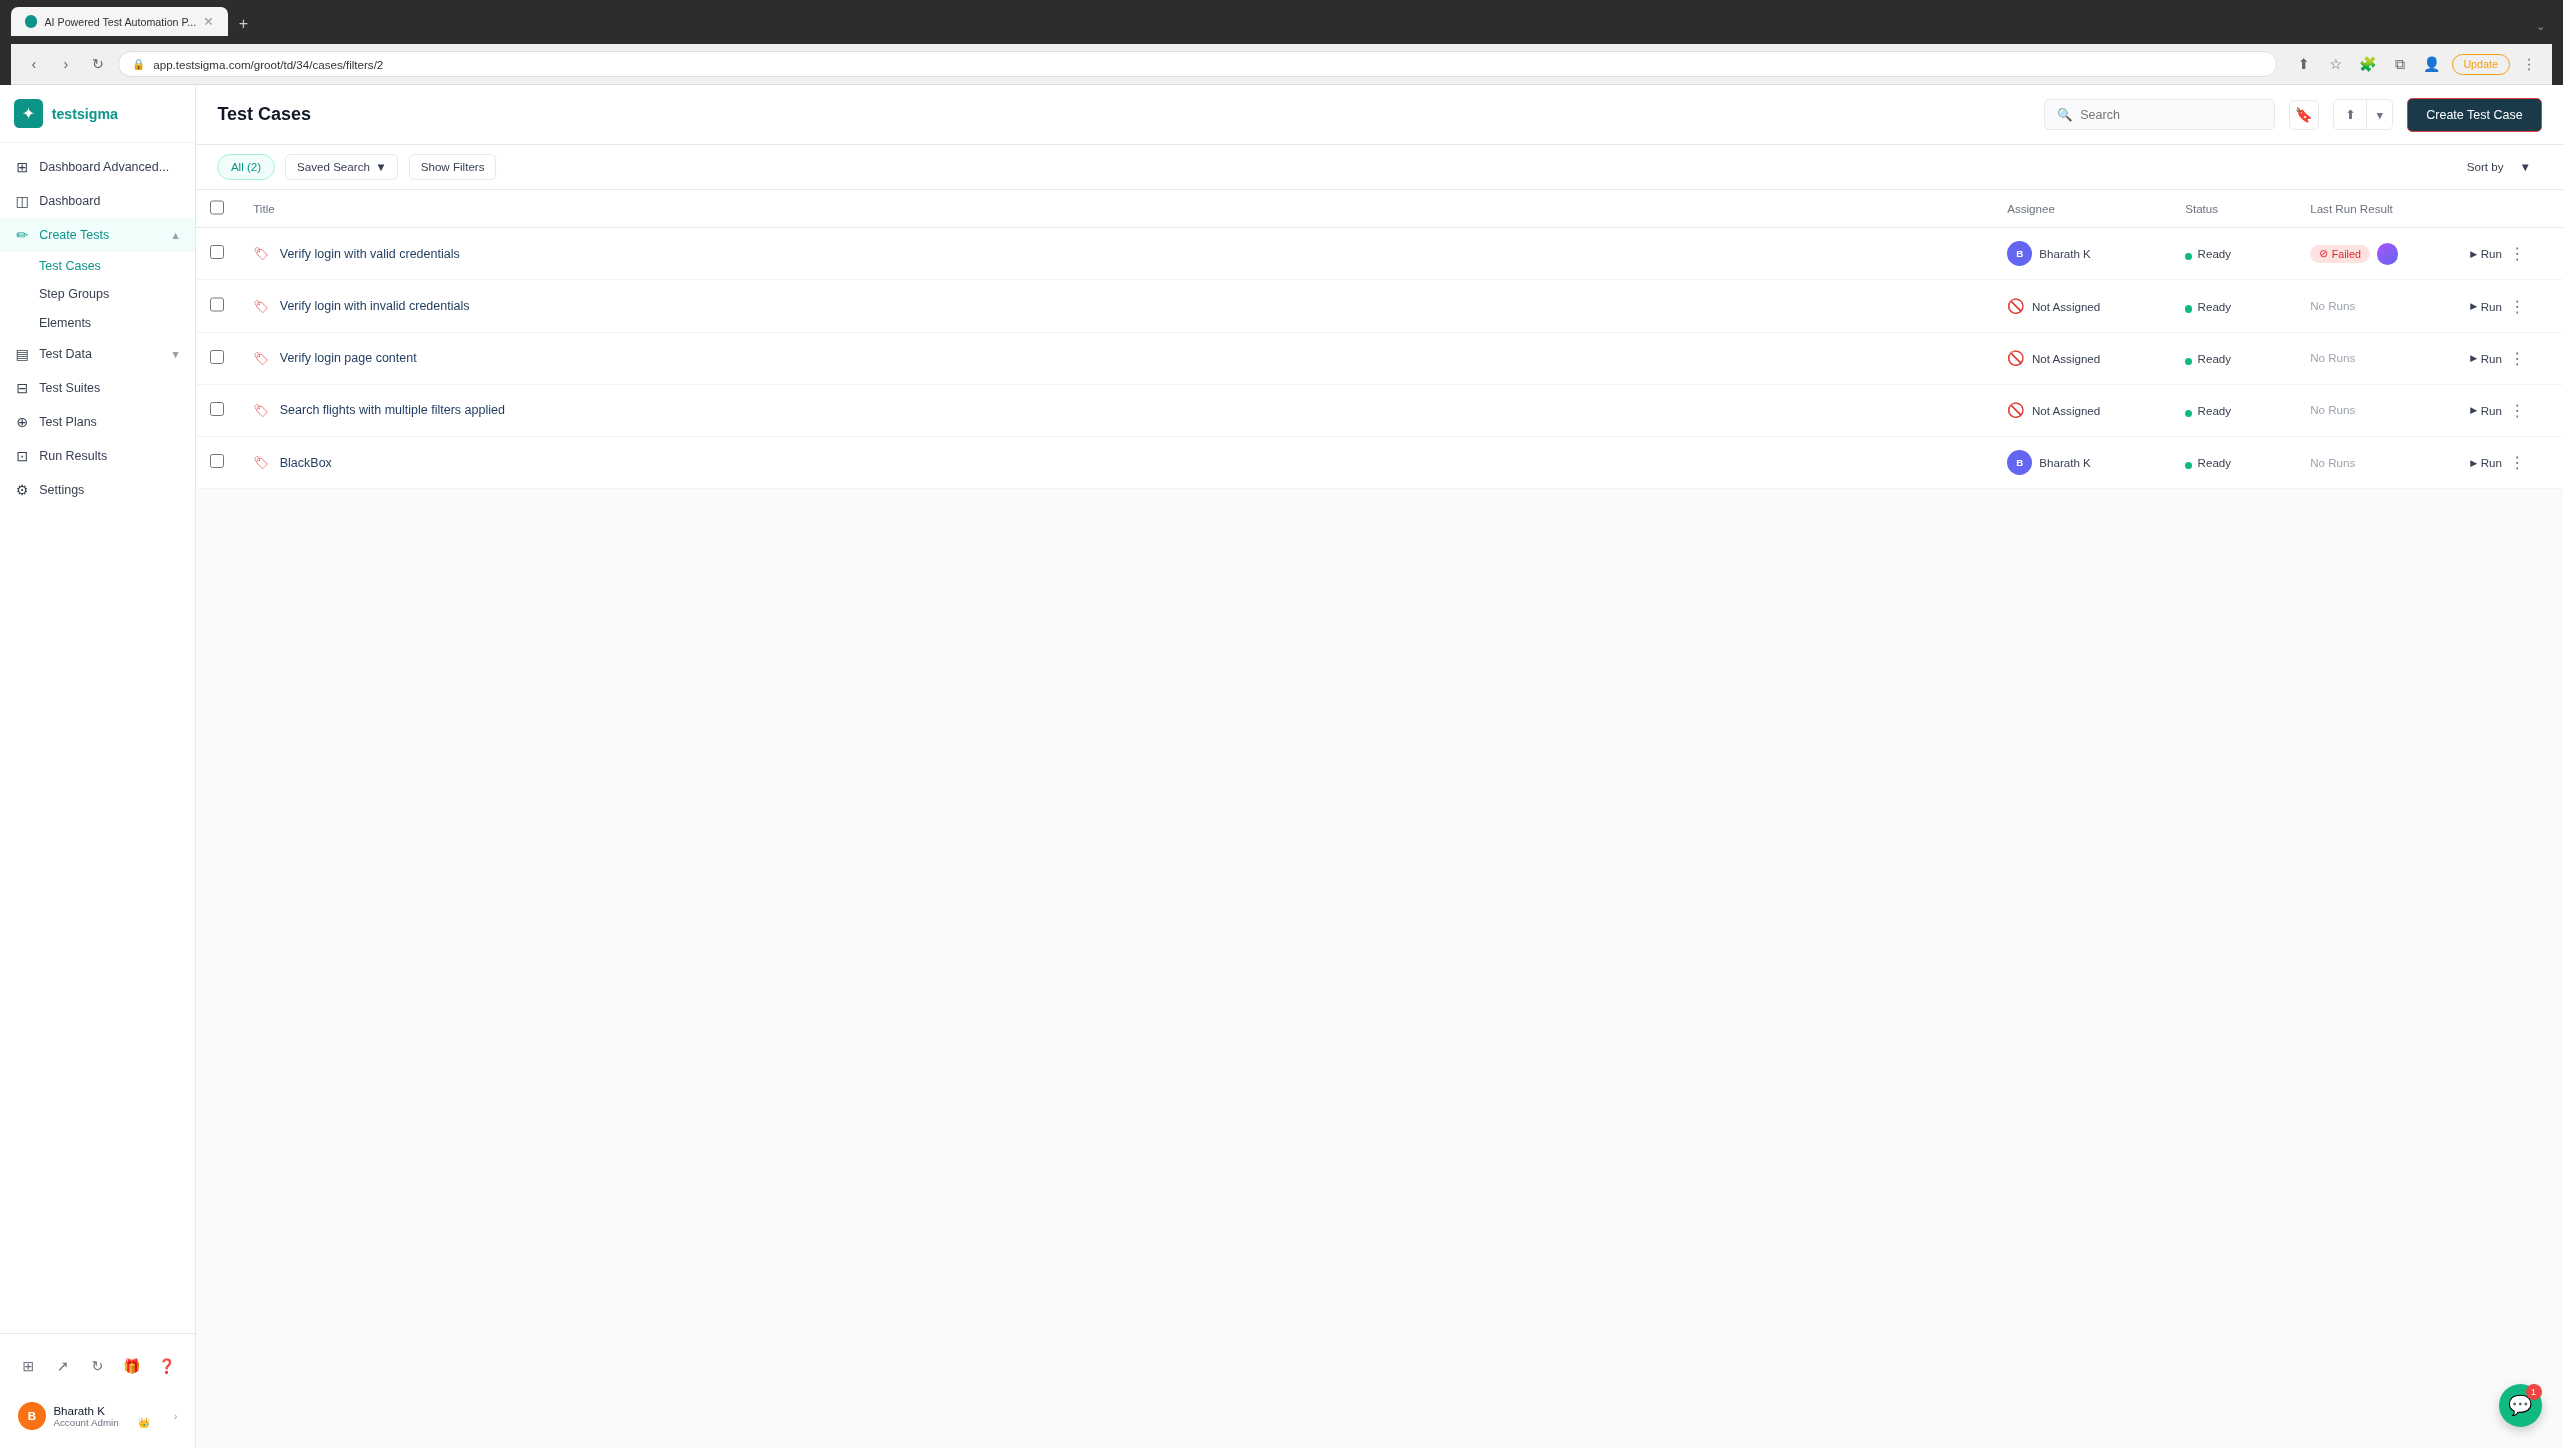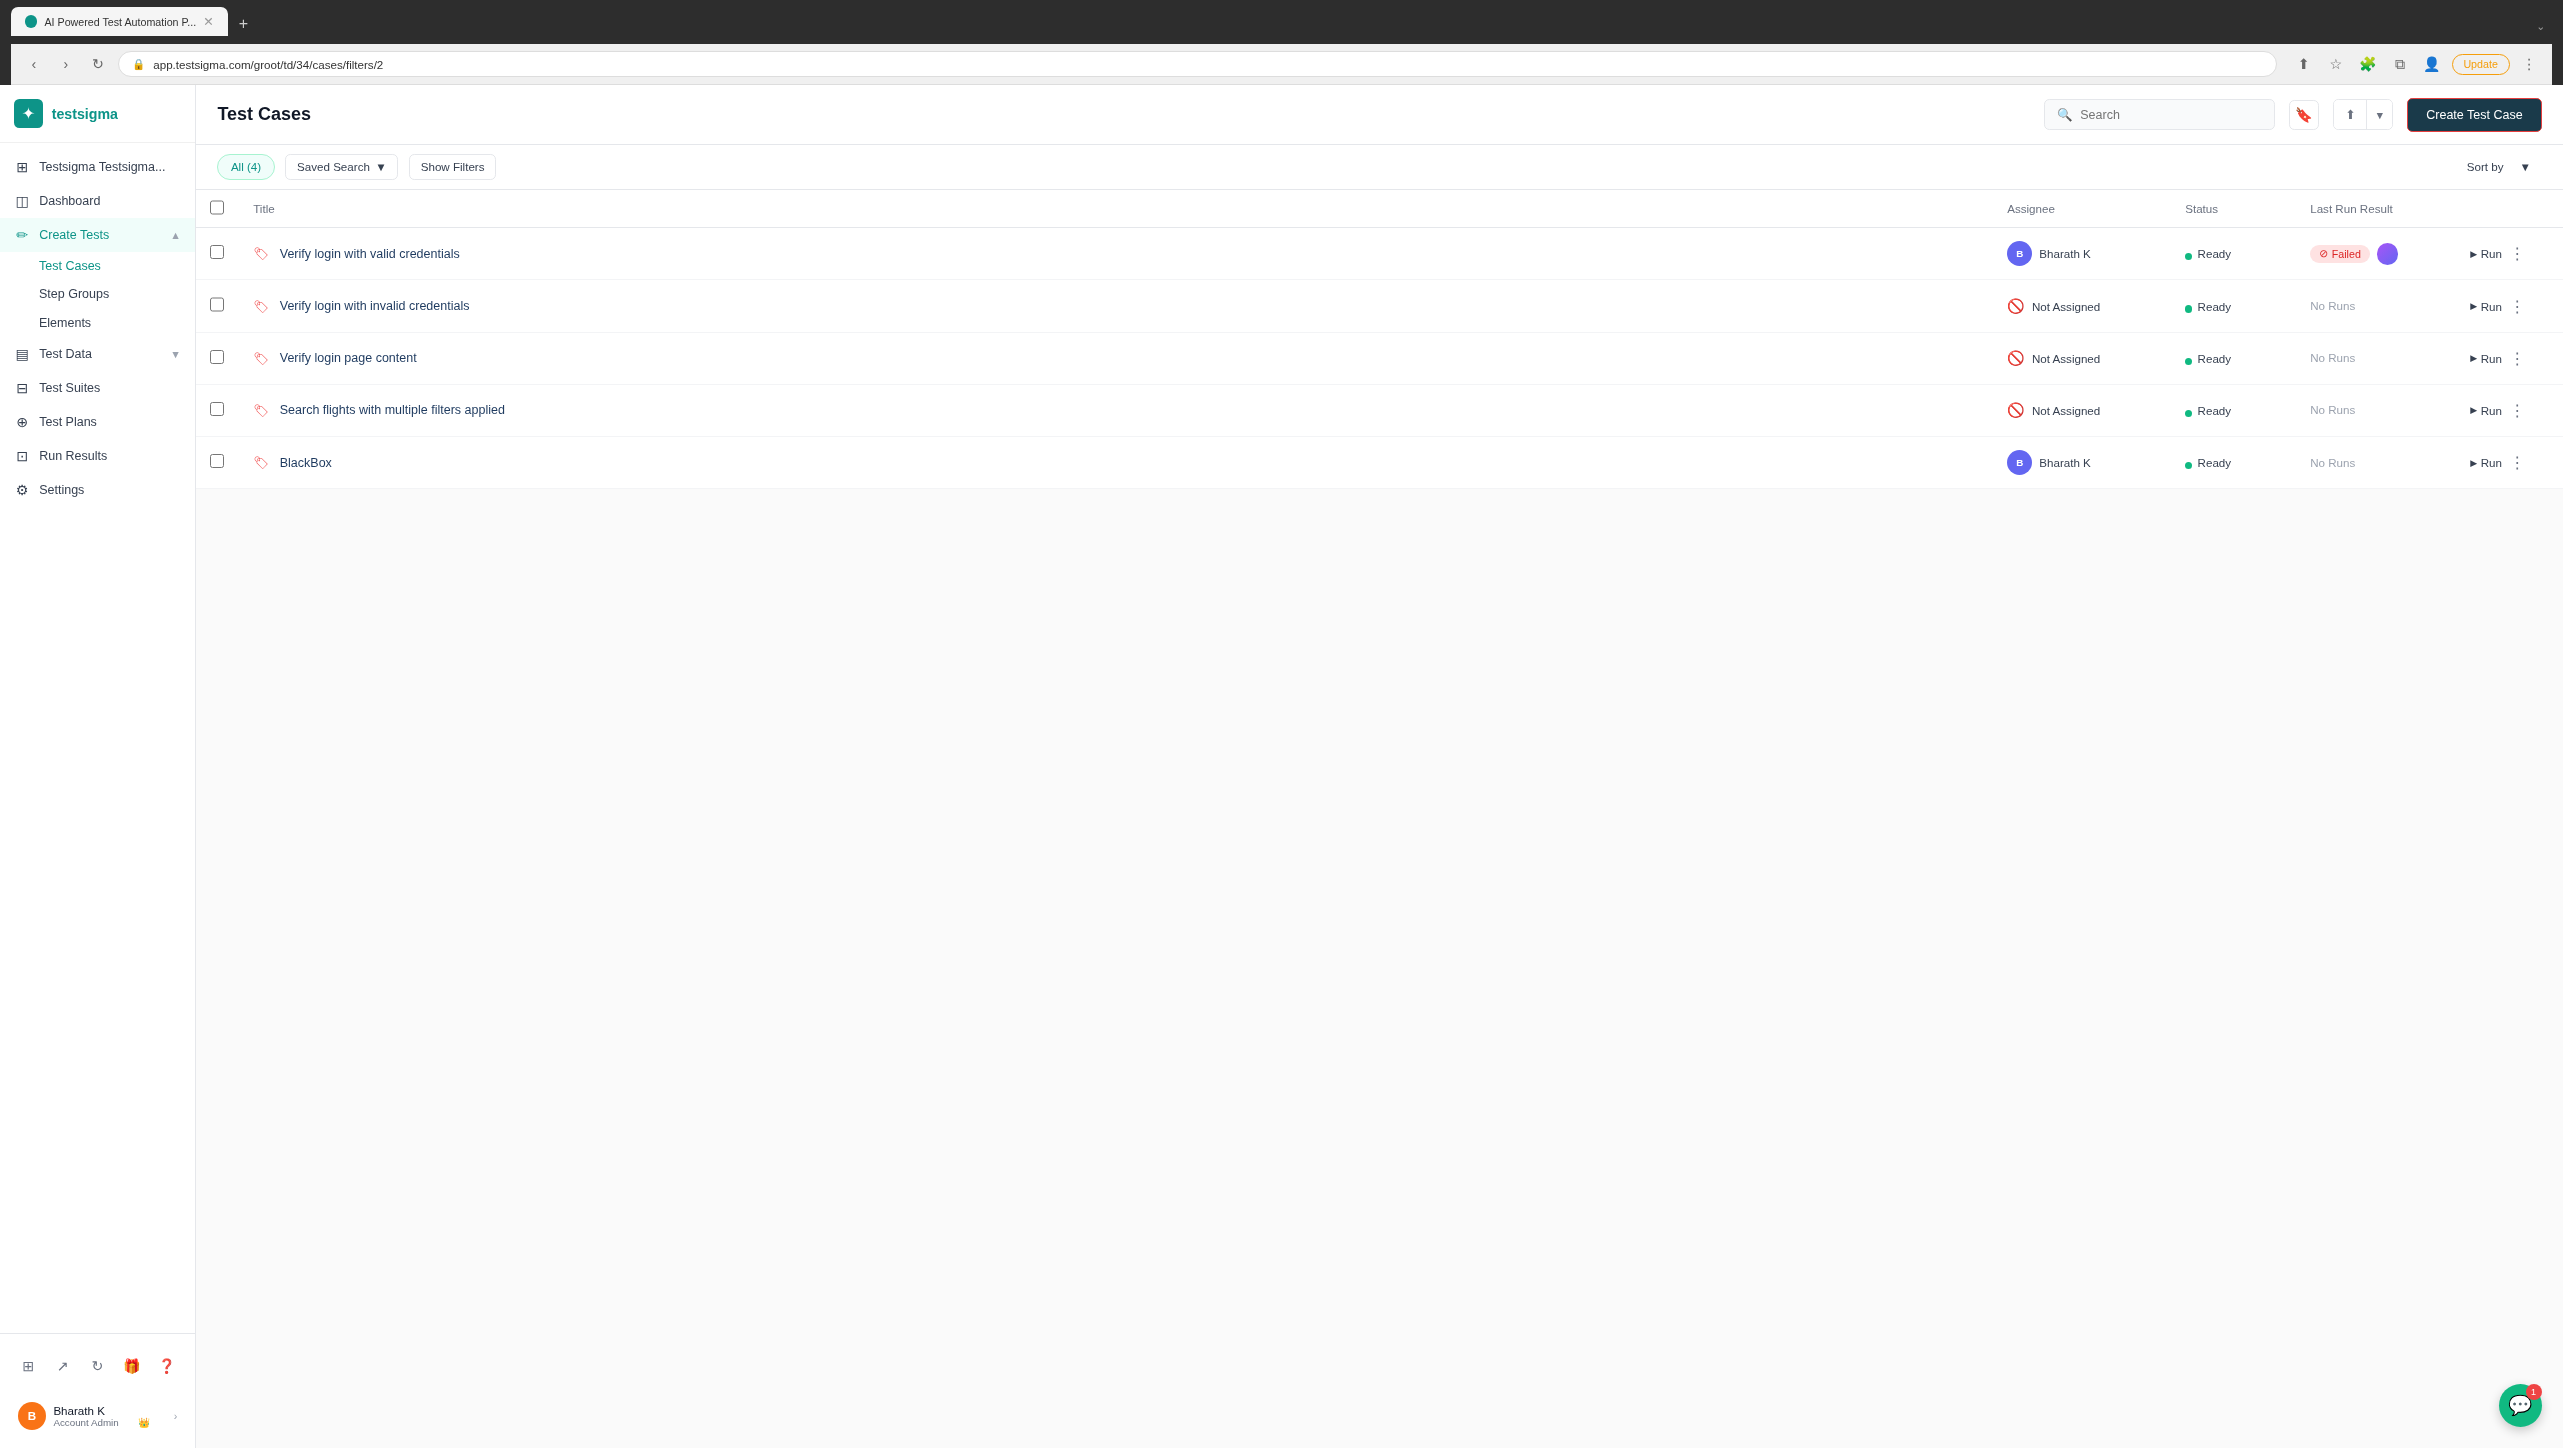--- a/index.html
+++ b/index.html
@@ -151,21 +151,21 @@
 
   <div class="sidebar">
     <div class="sidebar-logo">
       <div class="logo-icon">✦</div>
       <span class="logo-text">testsigma</span>
     </div>
 
     <div class="sidebar-nav">
       <div class="nav-item">
         <span class="nav-icon">⊞</span>
-        <span>Testsigma Testsigma...</span>
+        <span>Dashboard Advanced...</span>
       </div>
       <div class="nav-item">
         <span class="nav-icon">◫</span>
         <span>Dashboard</span>
       </div>
       <div class="nav-item active">
         <span class="nav-icon">✏</span>
         <span>Create Tests</span>
         <span class="chevron">▲</span>
       </div>
@@ -236,21 +236,21 @@
       </div>
       <button class="header-action-btn">🔖</button>
       <div class="header-split-btn">
         <button class="split-btn-main">⬆</button>
         <button class="split-btn-arrow">▼</button>
       </div>
       <button class="create-btn">Create Test Case</button>
     </div>
 
     <div class="content-toolbar">
-      <div class="filter-tab active">All (4)</div>
+      <div class="filter-tab active">All (2)</div>
       <button class="saved-filters-btn">
         <span>Saved Search</span>
         <span>▼</span>
       </button>
       <button class="show-filters-btn">Show Filters</button>
       <div class="toolbar-spacer"></div>
       <button class="sort-btn">
         <span>Sort by</span>
         <span>▼</span>
       </button>

